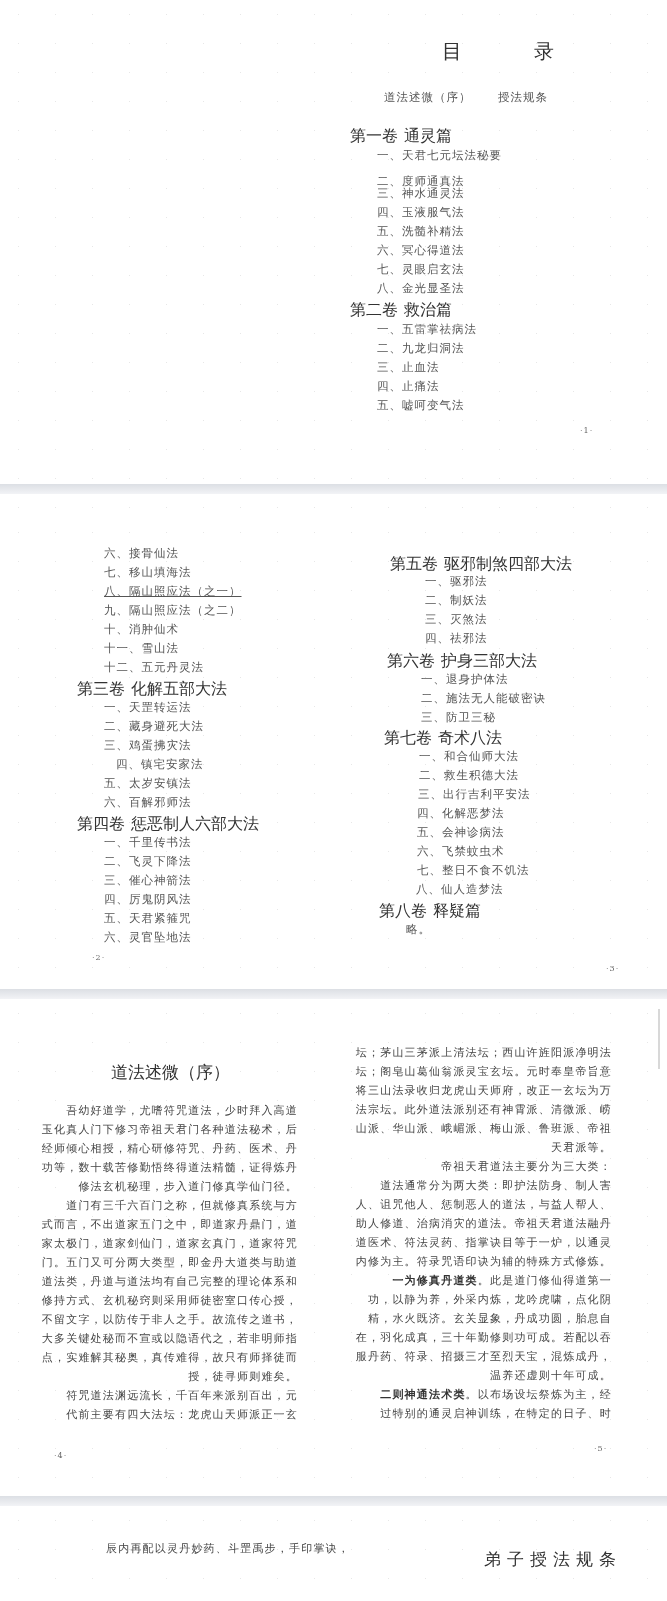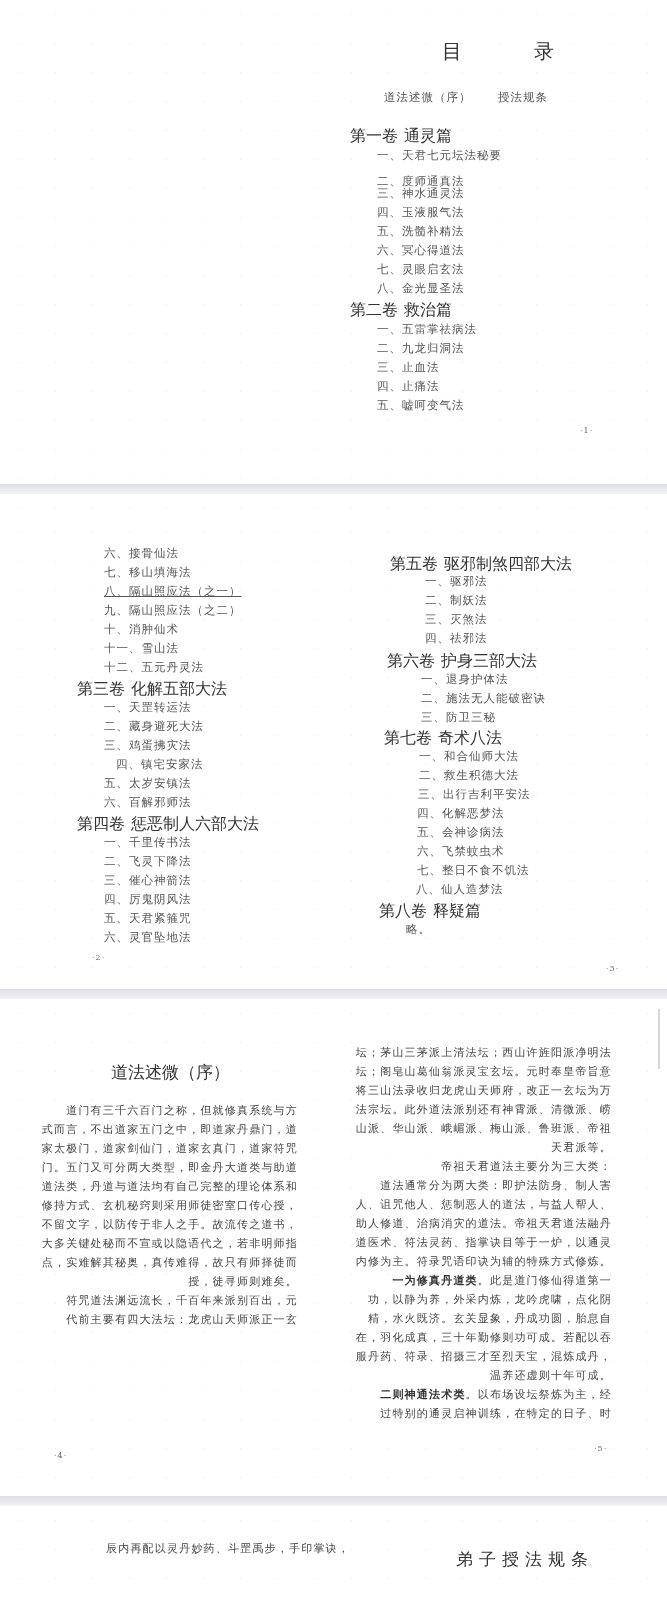--- a/index.html
+++ b/index.html
@@ -22,21 +22,21 @@
     .toc-title { font-family: "DejaVu Sans", sans-serif; font-size: 20px; letter-spacing: 26px; color: #333; }
     .vol { font-family: "DejaVu Sans", sans-serif; font-size: 16px; color: #333; }
     .vol .vnum { display: inline-block; width: 54px; }
     .item { font-size: 11.5px; color: #555; letter-spacing: 1px; }
     .pno { font-size: 8px; color: #666; letter-spacing: 1px; }
     .para { font-size: 11px; color: #444; line-height: 19px; letter-spacing: 1.2px; white-space: normal; text-align: right; }
     .para p { margin: 0; }
     .para p.indent { text-indent: 2.2em; }
     .bold { font-family: "DejaVu Sans", sans-serif; font-weight: bold; color: #333; }
     .h-preface { font-family: "DejaVu Sans", sans-serif; font-size: 17px; color: #333; }
-    .h-rules { font-family: "DejaVu Sans", sans-serif; font-size: 17px; letter-spacing: 6px; color: #333; }
+    .h-rules { font-family: "DejaVu Sans", sans-serif; font-size: 17px; letter-spacing: 6px; color: #333; margin-left: 28px; }
     .edge-line { position: absolute; width: 2px; background: #d8d8d8; }
     .dots {
       position:absolute; inset:0; pointer-events:none;
       background-image: radial-gradient(#cfcfcf 0.6px, transparent 0.8px);
       background-size: 37px 29px; opacity: .5;
     }
   </style>
 </head>
 <body>
 
@@ -141,20 +141,21 @@
   </div>
 
   <div class="gap" style="top:989px;"></div>
 
   <div class="page" style="top:999px;height:497px;">
     <div class="dots"></div>
     <div class="edge-line" style="left:658px;top:10px;height:60px;"></div>
 
     <div class="abs h-preface" style="left:111px;top:62px;">道法述微（序）</div>
     <div class="abs para" style="left:40px;top:102px;width:258px;">
+      <p class="indent">吾幼好道学，尤嗜符咒道法，少时拜入高道玉化真人门下修习帝祖天君门各种道法秘术，后经师倾心相授，精心研修符咒、丹药、医术、丹功等，数十载苦修勤悟终得道法精髓，证得炼丹修法玄机秘理，步入道门修真学仙门径。</p>
       <p class="indent">道门有三千六百门之称，但就修真系统与方式而言，不出道家五门之中，即道家丹鼎门，道家太极门，道家剑仙门，道家玄真门，道家符咒门。五门又可分两大类型，即金丹大道类与助道道法类，丹道与道法均有自己完整的理论体系和修持方式、玄机秘窍则采用师徒密室口传心授，不留文字，以防传于非人之手。故流传之道书，大多关键处秘而不宣或以隐语代之，若非明师指点，实难解其秘奥，真传难得，故只有师择徒而授，徒寻师则难矣。</p>
       <p class="indent">符咒道法渊远流长，千百年来派别百出，元代前主要有四大法坛：龙虎山天师派正一玄</p>
     </div>
     <div class="abs pno" style="left:54px;top:452px;">·4·</div>
 
     <div class="abs para" style="left:350px;top:44px;width:262px;">
       <p>坛；茅山三茅派上清法坛；西山许旌阳派净明法坛；阁皂山葛仙翁派灵宝玄坛。元时奉皇帝旨意将三山法录收归龙虎山天师府，改正一玄坛为万法宗坛。此外道法派别还有神霄派、清微派、崂山派、华山派、峨嵋派、梅山派、鲁班派、帝祖天君派等。</p>
       <p class="indent">帝祖天君道法主要分为三大类：</p>
       <p class="indent">道法通常分为两大类：即护法防身、制人害人、诅咒他人、惩制恶人的道法，与益人帮人、助人修道、治病消灾的道法。帝祖天君道法融丹道医术、符法灵药、指掌诀目等于一炉，以通灵内修为主。符录咒语印诀为辅的特殊方式修炼。</p>
       <p class="indent"><span class="bold">一为修真丹道类</span><span>。此是道门修仙得道第一功，以静为养，外采内炼，龙吟虎啸，点化阴精，水火既济。玄关显象，丹成功圆，胎息自在，羽化成真，三十年勤修则功可成。若配以吞服丹药、符录、招摄三才至烈天宝，混炼成丹，温养还虚则十年可成。</span></p>

